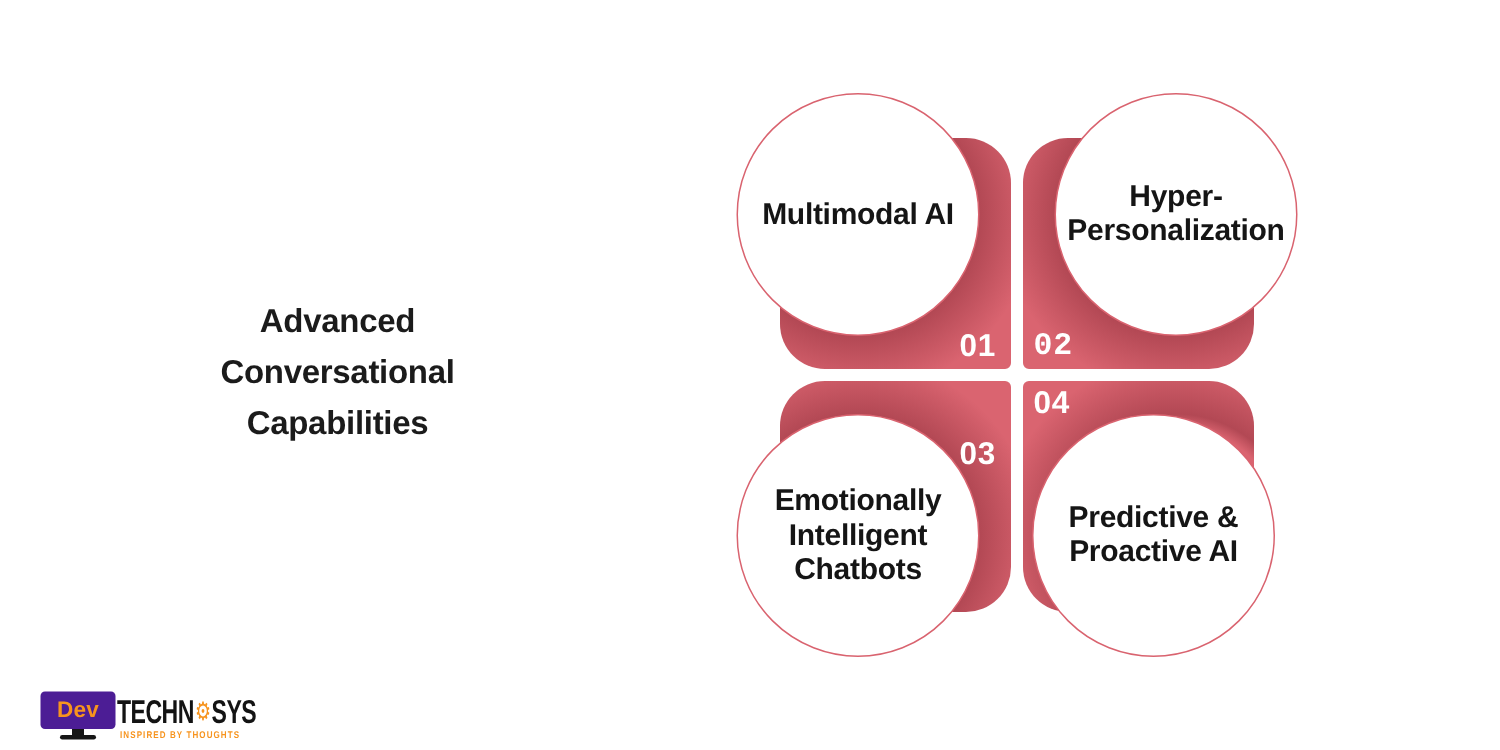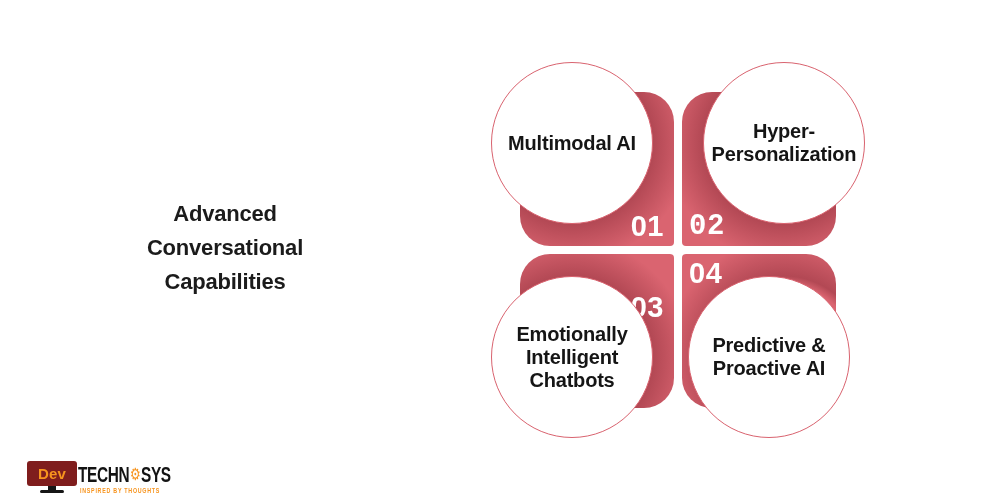--- a/index.html
+++ b/index.html
@@ -21,21 +21,21 @@
   .quad { position:absolute; width:154px; height:154px; background-color:var(--pink); }
   .quad.q1 { left:0;     top:0;     border-radius:44px 30px 4px 30px;
              background-image:radial-gradient(circle at 52px 51px,  rgba(105,20,32,0) 72px, rgba(105,20,32,0.35) 81px, rgba(105,20,32,0) 118px); }
   .quad.q2 { left:162px; top:0;     border-radius:30px 44px 30px 4px;
              background-image:radial-gradient(circle at 102px 51px, rgba(105,20,32,0) 72px, rgba(105,20,32,0.35) 81px, rgba(105,20,32,0) 118px); }
   .quad.q3 { left:0;     top:162px; border-radius:30px 4px 30px 44px;
              background-image:radial-gradient(circle at 52px 103px, rgba(105,20,32,0) 72px, rgba(105,20,32,0.35) 81px, rgba(105,20,32,0) 118px); }
   .quad.q4 { left:162px; top:162px; border-radius:4px 30px 44px 30px;
              background-image:radial-gradient(circle at 102px 103px,rgba(105,20,32,0) 72px, rgba(105,20,32,0.35) 81px, rgba(105,20,32,0) 118px); }
 
-  .num { position:absolute; font-size:29px; font-weight:700; color:#ffffff; letter-spacing:0.5px; }
+  .num { position:absolute; font-size:21px; font-weight:700; color:#ffffff; letter-spacing:0.5px; }
   .q1 .num { right:10px; bottom:3px; }
   .q2 .num { left:7px;   bottom:3px;font-family:Liberation Mono, monospace; }
   .q3 .num { right:10px; top:17px;margin-top:20px; }
   .q4 .num { left:7px;   top:3px; }
 
   .circle {
     position:absolute; width:162px; height:162px; border-radius:50%;
     background:#ffffff; border:1px solid var(--pink-border);
     display:flex; align-items:center; justify-content:center;
     text-align:center; z-index:2;
@@ -44,21 +44,21 @@
   .circle.c2 { left:183px; top:-30px; }
   .circle.c3 { left:-29px; top:184px; }
   .circle.c4 { left:168px; top:184px; }
   .circle .label { font-size:20px; line-height:23px; font-weight:600; color:#151515; letter-spacing:-0.2px; }
   .circle .label div { white-space:nowrap; }
 
   
   .logo { position:absolute; left:27px; top:458px; width:170px; height:42px; }
   .monitor {
     position:absolute; left:0; top:3px; width:50px; height:25px;
-    background:#7f1d1d; border-radius:3px;
+    background:#4c1d95; border-radius:3px;
     display:flex; align-items:center; justify-content:center;
   }
   .monitor span { color:var(--orange); font-size:15px; font-weight:700; letter-spacing:0.2px; }
   .stand-neck { position:absolute; left:21px; top:28px; width:8px; height:4px; background:#161616; }
   .stand-base { position:absolute; left:13px; top:32px; width:24px; height:3px; background:#161616; border-radius:2px; }
   .wordmark {
     position:absolute; left:51px; top:7px; height:19px;
     display:flex; align-items:center;
     font-size:22px; font-weight:700; color:#131313; letter-spacing:-0.5px;
     transform:scaleX(0.70); transform-origin:left center; white-space:nowrap;

